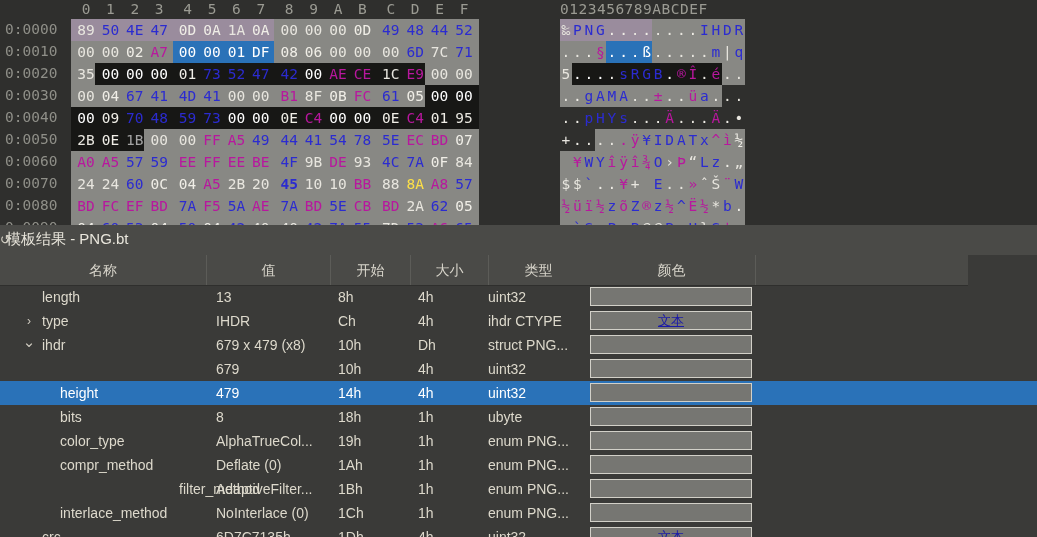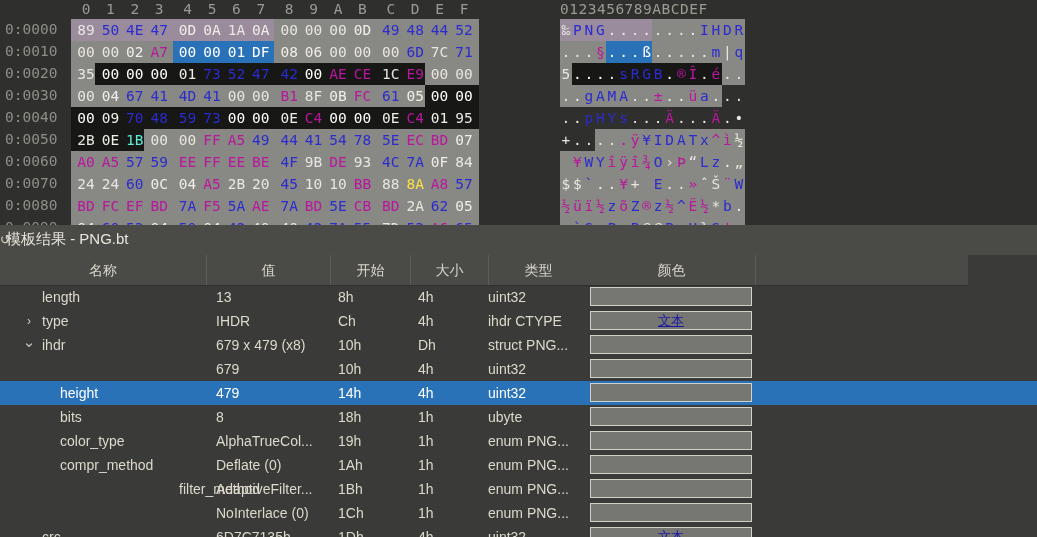--- a/index.html
+++ b/index.html
@@ -197,21 +197,21 @@
         <div class="cell" style="left: 427.6px; color: rgb(240, 238, 231);">01</div>
         <div class="cell" style="left: 452px; color: rgb(232, 230, 223);">95</div>
         <div class="ascwrap"><span style="color: rgb(232, 230, 223);">.</span><span style="color: rgb(240, 238, 231);">.</span><span style="color: rgb(43, 43, 208);">p</span><span style="color: rgb(43, 43, 208);">H</span><span style="color: rgb(43, 43, 208);">Y</span><span style="color: rgb(43, 43, 208);">s</span><span style="color: rgb(232, 230, 223);">.</span><span style="color: rgb(232, 230, 223);">.</span><span style="color: rgb(240, 238, 231);">.</span><span style="color: rgb(184, 23, 158);">Ä</span><span style="color: rgb(232, 230, 223);">.</span><span style="color: rgb(232, 230, 223);">.</span><span style="color: rgb(240, 238, 231);">.</span><span style="color: rgb(184, 23, 158);">Ä</span><span style="color: rgb(240, 238, 231);">.</span><span style="color: rgb(232, 230, 223);">•</span></div>
       </div>
       <div class="hexrow" style="top: 129px;">
         <div class="offs">0:0050</div>
         <div style="position: absolute; top: 0px; height: 22px; background: rgb(23, 23, 21); left: 71px; width: 79.2px;"></div>
         <div style="position: absolute; top: 0px; height: 22px; background: rgb(136, 136, 132); left: 144.2px; width: 335.2px;"></div>
         <div class="cell" style="left: 74px; color: rgb(232, 230, 223);">2B</div>
         <div class="cell" style="left: 98.4px; color: rgb(240, 238, 231);">0E</div>
-        <div class="cell" style="left: 122.8px; color: #5eead4;">1B</div>
+        <div class="cell" style="left: 122.8px; color: #a3a3a3;">1B</div>
         <div class="cell" style="left: 147.2px; color: rgb(232, 230, 223);">00</div>
         <div class="cell" style="left: 175.6px; color: rgb(232, 230, 223);">00</div>
         <div class="cell" style="left: 200px; color: rgb(184, 23, 158);">FF</div>
         <div class="cell" style="left: 224.4px; color: rgb(184, 23, 158);">A5</div>
         <div class="cell" style="left: 248.8px; color: rgb(43, 43, 208);">49</div>
         <div class="cell" style="left: 277.2px; color: rgb(43, 43, 208);">44</div>
         <div class="cell" style="left: 301.6px; color: rgb(43, 43, 208);">41</div>
         <div class="cell" style="left: 326px; color: rgb(43, 43, 208);">54</div>
         <div class="cell" style="left: 350.4px; color: rgb(43, 43, 208);">78</div>
         <div class="cell" style="left: 378.8px; color: rgb(43, 43, 208);">5E</div>
@@ -245,21 +245,21 @@
         <div class="offs">0:0070</div>
         <div style="position: absolute; top: 0px; height: 22px; background: rgb(136, 136, 132); left: 71px; width: 408.4px;"></div>
         <div class="cell" style="left: 74px; color: rgb(232, 230, 223);">24</div>
         <div class="cell" style="left: 98.4px; color: rgb(232, 230, 223);">24</div>
         <div class="cell" style="left: 122.8px; color: rgb(43, 43, 208);">60</div>
         <div class="cell" style="left: 147.2px; color: rgb(240, 238, 231);">0C</div>
         <div class="cell" style="left: 175.6px; color: rgb(240, 238, 231);">04</div>
         <div class="cell" style="left: 200px; color: rgb(184, 23, 158);">A5</div>
         <div class="cell" style="left: 224.4px; color: rgb(232, 230, 223);">2B</div>
         <div class="cell" style="left: 248.8px; color: rgb(232, 230, 223);">20</div>
-        <div class="cell" style="left: 277.2px; color: rgb(43, 43, 208);">45</div>
+        <div class="cell" style="left: 277.2px; color: rgb(43, 43, 208); font-weight: bold;">45</div>
         <div class="cell" style="left: 301.6px; color: rgb(232, 230, 223);">10</div>
         <div class="cell" style="left: 326px; color: rgb(232, 230, 223);">10</div>
         <div class="cell" style="left: 350.4px; color: rgb(184, 23, 158);">BB</div>
         <div class="cell" style="left: 378.8px; color: rgb(232, 230, 223);">88</div>
         <div class="cell" style="left: 403.2px; color: #fde047;">8A</div>
         <div class="cell" style="left: 427.6px; color: rgb(184, 23, 158);">A8</div>
         <div class="cell" style="left: 452px; color: rgb(43, 43, 208);">57</div>
         <div class="ascwrap"><span style="background: rgb(136, 136, 132); color: rgb(232, 230, 223);">$</span><span style="background: rgb(136, 136, 132); color: rgb(232, 230, 223);">$</span><span style="background: rgb(136, 136, 132); color: rgb(43, 43, 208);">`</span><span style="background: rgb(136, 136, 132); color: rgb(240, 238, 231);">.</span><span style="background: rgb(136, 136, 132); color: rgb(240, 238, 231);">.</span><span style="background: rgb(136, 136, 132); color: rgb(184, 23, 158);">¥</span><span style="background: rgb(136, 136, 132); color: rgb(232, 230, 223);">+</span><span style="background: rgb(136, 136, 132); color: rgb(232, 230, 223);"> </span><span style="background: rgb(136, 136, 132); color: rgb(43, 43, 208);">E</span><span style="background: rgb(136, 136, 132); color: rgb(232, 230, 223);">.</span><span style="background: rgb(136, 136, 132); color: rgb(232, 230, 223);">.</span><span style="background: rgb(136, 136, 132); color: rgb(184, 23, 158);">»</span><span style="background: rgb(136, 136, 132); color: rgb(232, 230, 223);">ˆ</span><span style="background: rgb(136, 136, 132); color: rgb(232, 230, 223);">Š</span><span style="background: rgb(136, 136, 132); color: rgb(184, 23, 158);">¨</span><span style="background: rgb(136, 136, 132); color: rgb(43, 43, 208);">W</span></div>
       </div>
       <div class="hexrow" style="top: 195px;">
@@ -390,20 +390,21 @@
       </div>
       <div class="trow" style="top: 192px;">
         <div class="tc tw-name" style="width: 200px; left: 60px; text-align: right;">filter_method</div>
         <div class="tc tw-val" style="width: 118px;">AdaptiveFilter...</div>
         <div class="tc tw-start" style="width: 76px;">1Bh</div>
         <div class="tc tw-size" style="width: 66px;">1h</div>
         <div class="tc tw-type" style="width: 98px;">enum PNG...</div>
         <div class="swatch"></div>
       </div>
       <div class="trow" style="top: 216px;">
+        <div class="tc tw-name" style="width: 200px; left: 60px;">interlace_method</div>
         <div class="tc tw-val" style="width: 118px;">NoInterlace (0)</div>
         <div class="tc tw-start" style="width: 76px;">1Ch</div>
         <div class="tc tw-size" style="width: 66px;">1h</div>
         <div class="tc tw-type" style="width: 98px;">enum PNG...</div>
         <div class="swatch"></div>
       </div>
       <div class="trow" style="top: 240px;">
         <div class="tc tw-name" style="width: 200px; left: 42px;">crc</div>
         <div class="tc tw-val" style="width: 118px;">6D7C7135h</div>
         <div class="tc tw-start" style="width: 76px;">1Dh</div>

